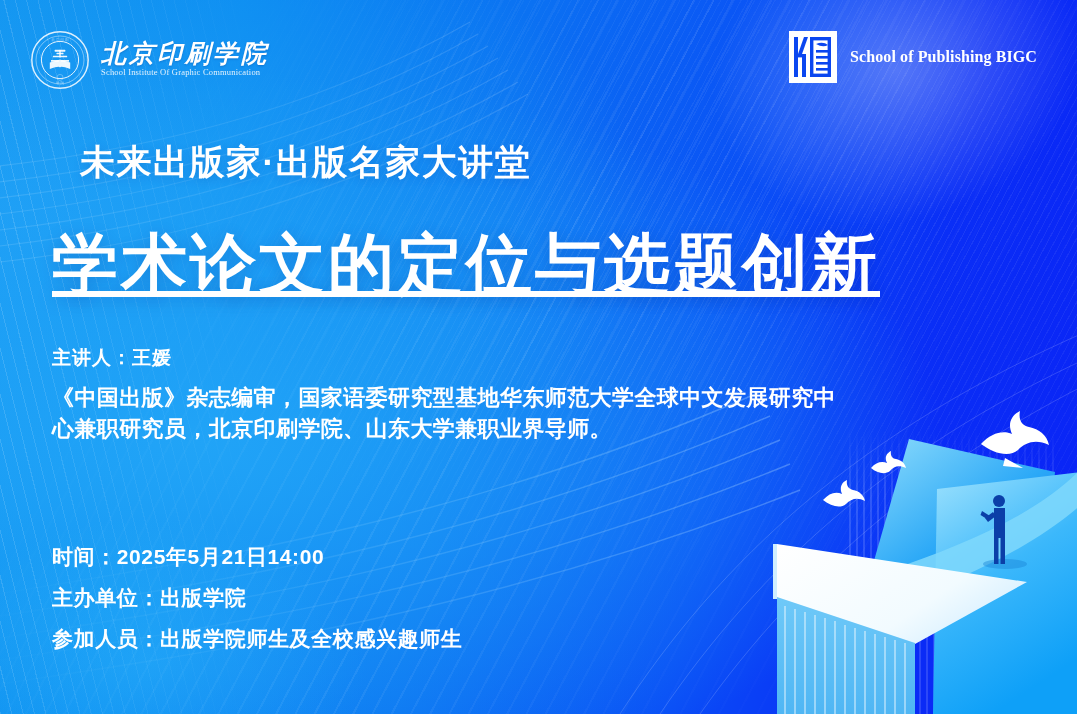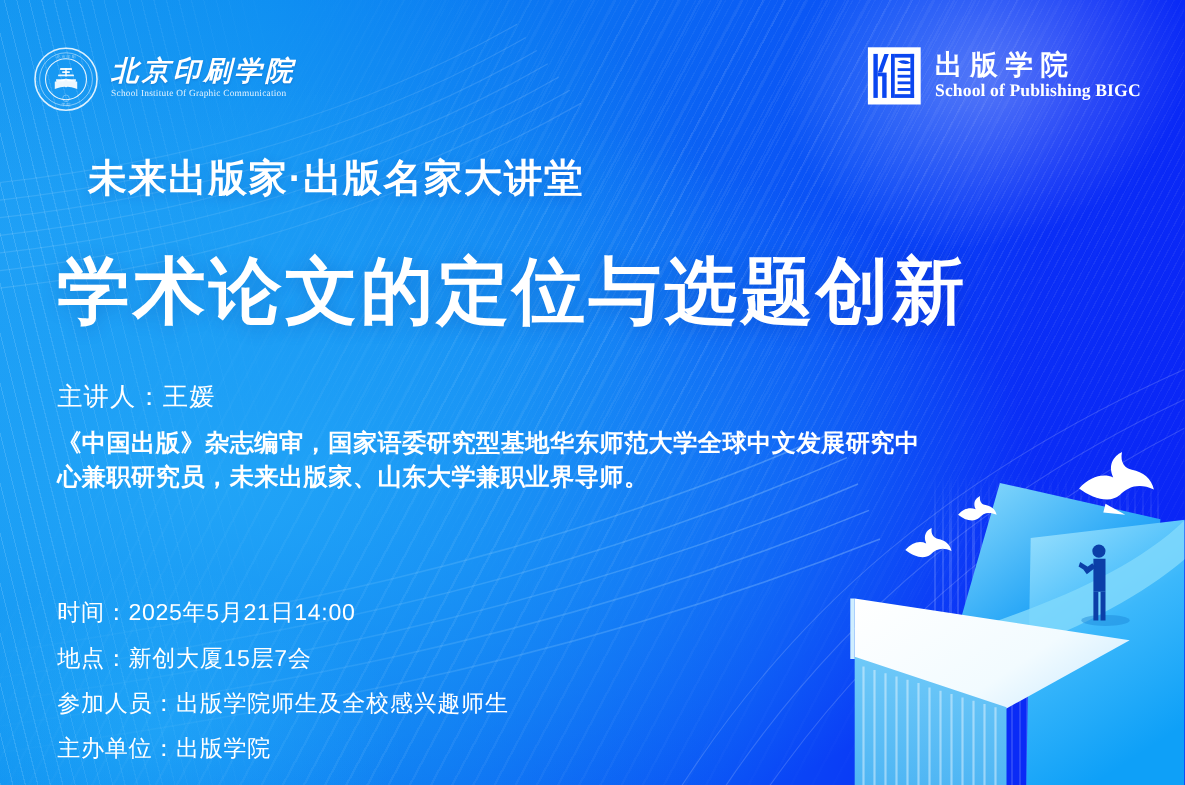--- a/index.html
+++ b/index.html
@@ -61,21 +61,21 @@
     background:radial-gradient(closest-side, rgba(255,255,255,.30), rgba(255,255,255,0) 72%);
     transform:rotate(-18deg);
   }
   .glow-bl{
     top:auto; bottom:-160px; left:-160px; width:620px; height:420px;
     background:radial-gradient(closest-side, rgba(60,200,255,.28), rgba(60,200,255,0) 70%);
   }
   .svgbg{ position:absolute; inset:0; width:1077px; height:714px; pointer-events:none; }
 
   
-  .header{ position:absolute; left:0; top:12px; width:1077px; height:108px; }
+  .header{ position:absolute; left:0; top:0; width:1077px; height:108px; }
 
   .logo-left{
     position:absolute; left:30px; top:30px;
     display:flex; align-items:center; gap:11px;
   }
   .seal{ width:60px; height:60px; flex:0 0 60px; }
   .logo-left-text{ display:flex; flex-direction:column; gap:2px; padding-bottom:2px; }
   .cn-name{
     font-size:25px; line-height:1; color:#ffffff; letter-spacing:3px;
     font-family:"Liberation Serif","DejaVu Serif",serif; font-weight:700;
@@ -113,35 +113,36 @@
     font-size:35px; font-weight:700; color:#fff; letter-spacing:1.5px;
     white-space:nowrap;
     text-shadow:0 2px 10px rgba(0,40,140,.18);
     margin-left:28px;
   }
   .title{
     position:absolute; top:230px; left:0;
     font-size:66px; font-weight:700; color:#fff; letter-spacing:3px;
     white-space:nowrap; line-height:1.05;
     text-shadow:0 3px 16px rgba(0,35,130,.22);
+    text-decoration:underline;
   }
 
   .speaker{ position:absolute; top:345px; left:0; }
   .speaker-name{
-    font-size:23px; font-weight:400; color:#fff; letter-spacing:1px;
+    font-size:19px; font-weight:700; color:#fff; letter-spacing:1px;
     white-space:nowrap; margin-bottom:11px;
   }
   .speaker-bio{
     font-size:22px; font-weight:700; color:#fff; line-height:1.42;
     width:790px; letter-spacing:.4px;
   }
 
   .details{ position:absolute; top:543px; left:0; }
   .detail-line{
-    font-size:21px; font-weight:400; color:#fff; letter-spacing:.6px;
+    font-size:21px; font-weight:700; color:#fff; letter-spacing:.6px;
     white-space:nowrap; margin-bottom:13px;
   }
   .detail-line:last-child{ margin-bottom:0; }
 
   
   .illus{ position:absolute; right:0; bottom:0; width:340px; height:320px; }
 </style>
 </head>
 <body>
 
@@ -232,21 +233,20 @@
           <rect x="25" y="43.6" width="18" height="3.4"></rect>
           <rect x="39.6" y="7" width="3.4" height="40"></rect>
           <path d="M28 14 q7 -3 12 1 q-5 3 -12 -1z"></path>
           <rect x="28" y="20" width="12" height="2.6"></rect>
           <rect x="28" y="26" width="12" height="2.6"></rect>
           <rect x="28" y="32" width="12" height="2.6"></rect>
           <rect x="28" y="38" width="12" height="2.6"></rect>
         </g>
       </svg>
       <div class="logo-right-text">
-        <div class="pub-cn">出版学院</div>
         <div class="pub-en">School of Publishing BIGC</div>
       </div>
     </div>
   </div>
 
   <svg class="illus" viewBox="0 0 340 320">
     <defs>
       <linearGradient id="pageL" x1="0" y1="0" x2="1" y2="1">
         <stop offset="0%" stop-color="#ffffff"></stop>
         <stop offset="55%" stop-color="#eaf7ff"></stop>
@@ -319,24 +319,23 @@
   </svg>
 
   <div class="content">
 
     <div class="kicker">未来出版家·出版名家大讲堂</div>
 
     <h1 class="title">学术论文的定位与选题创新</h1>
 
     <div class="speaker">
       <div class="speaker-name">主讲人：王媛</div>
-      <div class="speaker-bio">《中国出版》杂志编审，国家语委研究型基地华东师范大学全球中文发展研究中心兼职研究员，未来出版家、山东大学兼职业界导师。</div>
+      <div class="speaker-bio">《中国出版》杂志编审，国家语委研究型基地华东师范大学全球中文发展研究中心兼职研究员，北京印刷学院、山东大学兼职业界导师。</div>
     </div>
 
     <div class="details">
       <div class="detail-line">时间：2025年5月21日14:00</div>
-      <div class="detail-line">地点：新创大厦15层7会</div>
+      <div class="detail-line">主办单位：出版学院</div>
       <div class="detail-line">参加人员：出版学院师生及全校感兴趣师生</div>
-      <div class="detail-line">主办单位：出版学院</div>
     </div>
 
   </div>
 </div>
 
 </body></html>

